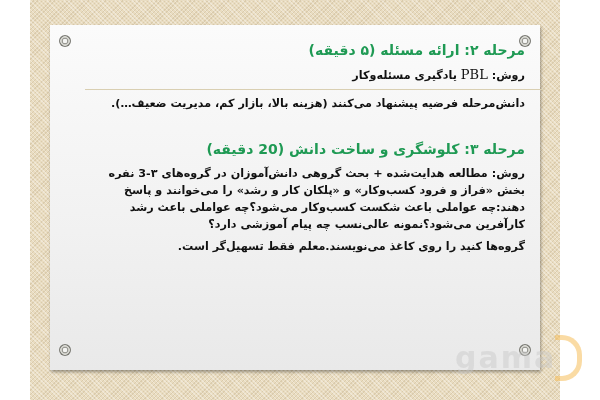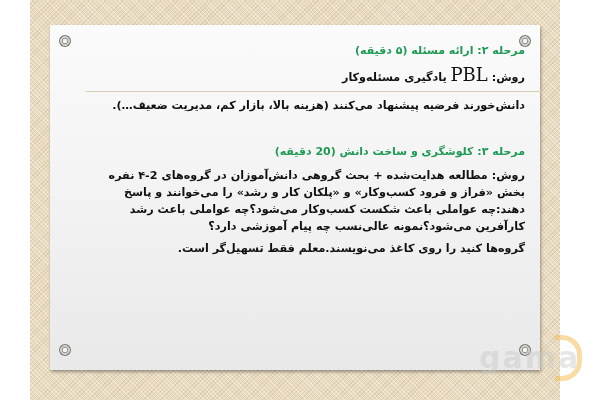--- a/index.html
+++ b/index.html
@@ -28,29 +28,29 @@
   .g-tr { right: 9px; top: 10px; }
   .g-bl { left: 9px; bottom: 14px; }
   .g-br { right: 9px; bottom: 14px; }
 
   .content {
     position: absolute; left: 105px; right: 75px; top: 42px;
     direction: rtl; text-align: right;
     color: #111;
     font-size: 11.2px; line-height: 17px; font-weight: bold;
   }
-  .heading { color: #1f9a54; font-weight: bold; font-size: 11px; margin: 0 0 7px 0; }
+  .heading { color: #1f9a54; font-weight: bold; font-size: 14px; margin: 0 0 7px 0; }
   .p { margin: 0 0 5px 0; }
-  .method .latin { font-family: "DejaVu Serif", serif; font-weight: normal; font-size: 18px; }
+  .method .latin { font-family: "DejaVu Serif", serif; font-weight: normal; font-size: 13px; }
   .sep { height: 1px; background: #d9cfb2; margin: 2px -20px 5px -20px; }
   .gap { height: 24px; }
   .watermark {
     position: absolute; left: 455px; top: 340px;
     font-family: "DejaVu Sans", sans-serif; font-size: 30px; font-weight: bold;
-    color: rgba(200,200,200,0.45); letter-spacing: 2px; margin-left: 24px;
+    color: rgba(200,200,200,0.45); letter-spacing: 2px;
   }
   .wm-arc {
     position: absolute; left: 555px; top: 335px; width: 22px; height: 36px;
     border: 5px solid rgba(246,190,90,0.55); border-left: none;
     border-radius: 0 20px 20px 0;
   }
 </style>
 </head>
 <body>
 
@@ -60,21 +60,21 @@
   <span class="grommet g-tl"></span>
   <span class="grommet g-tr"></span>
   <span class="grommet g-bl"></span>
   <span class="grommet g-br"></span>
 </div>
 
 <div class="content">
   <div class="heading">مرحله ۲: ارائه مسئله (۵ دقیقه)</div>
   <div class="p method"><span>روش: </span><span class="latin">PBL</span><span> یادگیری مسئله‌وکار</span></div>
   <div class="sep"></div>
-  <div class="p">دانش‌خورند فرضیه پیشنهاد می‌کنند (هزینه بالا، بازار کم، مدیریت ضعیف…).</div>
+  <div class="p">دانش‌مرحله فرضیه پیشنهاد می‌کنند (هزینه بالا، بازار کم، مدیریت ضعیف…).</div>
   <div class="gap"></div>
   <div class="heading">مرحله ۳: کلوشگری و ساخت دانش (20 دقیقه)</div>
-  <div class="p">روش: مطالعه هدایت‌شده + بحث گروهی دانش‌آموزان در گروه‌های 2-۴ نفره بخش «فراز و فرود کسب‌وکار» و «پلکان کار و رشد» را می‌خوانند و پاسخ دهند:چه عواملی باعث شکست کسب‌وکار می‌شود؟چه عواملی باعث رشد کارآفرین می‌شود؟نمونه عالی‌نسب چه پیام آموزشی دارد؟</div>
+  <div class="p">روش: مطالعه هدایت‌شده + بحث گروهی دانش‌آموزان در گروه‌های ۳-3 نفره بخش «فراز و فرود کسب‌وکار» و «پلکان کار و رشد» را می‌خوانند و پاسخ دهند:چه عواملی باعث شکست کسب‌وکار می‌شود؟چه عواملی باعث رشد کارآفرین می‌شود؟نمونه عالی‌نسب چه پیام آموزشی دارد؟</div>
   <div class="p">گروه‌ها کنید را روی کاغذ می‌نویسند.معلم فقط تسهیل‌گر است.</div>
 </div>
 
 <div class="watermark">gama</div>
 <div class="wm-arc"></div>
 
 </body></html>

